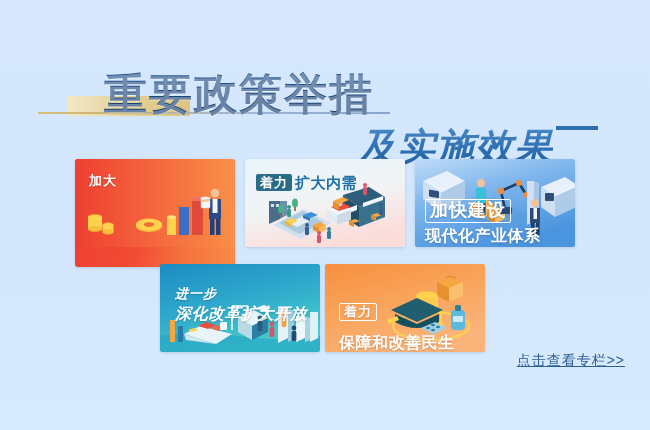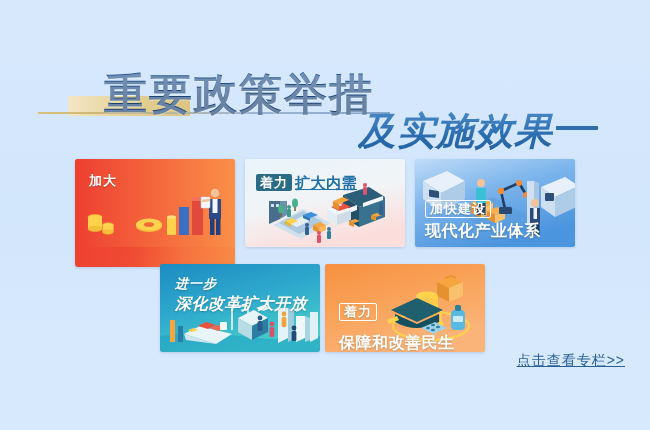--- a/index.html
+++ b/index.html
@@ -56,21 +56,21 @@
     -webkit-background-clip: text;
     background-clip: text;
     -webkit-text-fill-color: transparent;
     text-shadow: 0 1px 0 rgba(255,255,255,0.35);
     white-space: nowrap;
   }
 
   .title-line2 {
     position: absolute;
     left: 358px;
-    top: 48px;
+    top: 64px;
     font-family: "DejaVu Serif", "Liberation Serif", serif;
     font-size: 38px;
     font-weight: 700;
     font-style: italic;
     letter-spacing: 1px;
     color: #2e73b8;
     background: linear-gradient(180deg, #4e8dc9 0%, #2a6cae 60%, #245f9c 100%);
     -webkit-background-clip: text;
     background-clip: text;
     -webkit-text-fill-color: transparent;
@@ -119,37 +119,37 @@
 
   
   #card2 { left: 245px; top: 159px; width: 160px; height: 88px;
            background: linear-gradient(170deg, #e7f4fb 0%, #eef3f6 45%, #f8e6e4 78%, #fbdedc 100%); }
   #card2 .card-text { left: 11px; top: 15px; text-shadow: none; }
   #card2 .l2row { display: flex; align-items: center; gap: 3px; }
   #card2 .chip {
     background: #2a6c86; color: #fff; font-size: 13px; padding: 2px 4px;
     border-radius: 2px; letter-spacing: 1px; line-height: 1;
   }
-  #card2 .bluetx { color: #1f6fa8; font-size: 15px; letter-spacing: 0.5px; text-decoration: underline; }
+  #card2 .bluetx { color: #1f6fa8; font-size: 15px; letter-spacing: 0.5px; }
 
   
   #card3 { left: 415px; top: 159px; width: 160px; height: 88px;
            background: linear-gradient(160deg, #b9d8f5 0%, #7eb6ec 38%, #5aa0e4 70%, #4b94de 100%); }
   #card3 .card-text { left: 10px; top: 40px; }
   #card3 .boxed {
     display: inline-block; border: 1.5px solid #ffffff; padding: 1px 4px;
-    font-size: 13px; letter-spacing: 1px; line-height: 1.1; border-radius: 2px;
+    font-size: 18px; letter-spacing: 1px; line-height: 1.1; border-radius: 2px;
   }
   #card3 .l2 { font-size: 16px; letter-spacing: 0.5px; margin-top: 4px; text-align: center; }
 
   
   #card4 { left: 160px; top: 264px; width: 160px; height: 88px;
            background: linear-gradient(165deg, #1f8fc4 0%, #2aa3cc 35%, #36bccb 72%, #44ccc9 100%); }
   #card4 .card-text { left: 15px; top: 12px; font-style: italic; }
-  #card4 .l1 { font-size: 13px; letter-spacing: 1px; }
+  #card4 .l1 { font-size: 13px; letter-spacing: 1px; margin-top: 10px; }
   #card4 .l2 { font-size: 16px; letter-spacing: 0.5px; margin-top: 4px; text-align: center; }
 
   
   #card5 { left: 325px; top: 264px; width: 160px; height: 88px;
            background: linear-gradient(150deg, #f79342 0%, #f89a4c 40%, #f9a862 72%, #fab276 100%); }
   #card5 .card-text { left: 14px; top: 38px; }
   #card5 .boxed {
     display: inline-block; border: 1.5px solid #ffffff; padding: 1px 4px;
     font-size: 13px; letter-spacing: 1px; line-height: 1.1; border-radius: 2px;
   }

